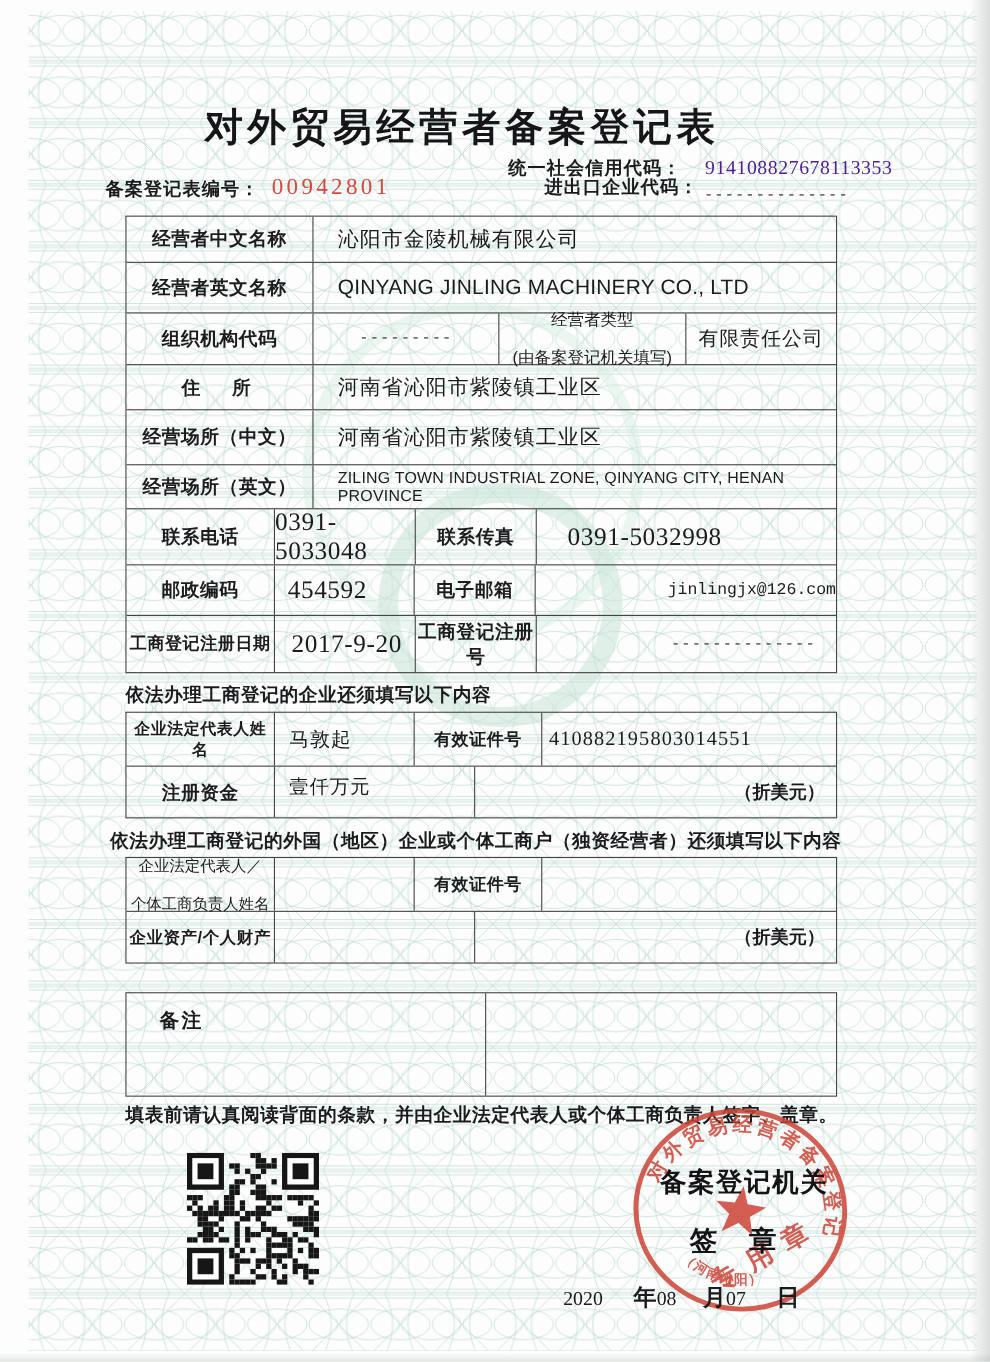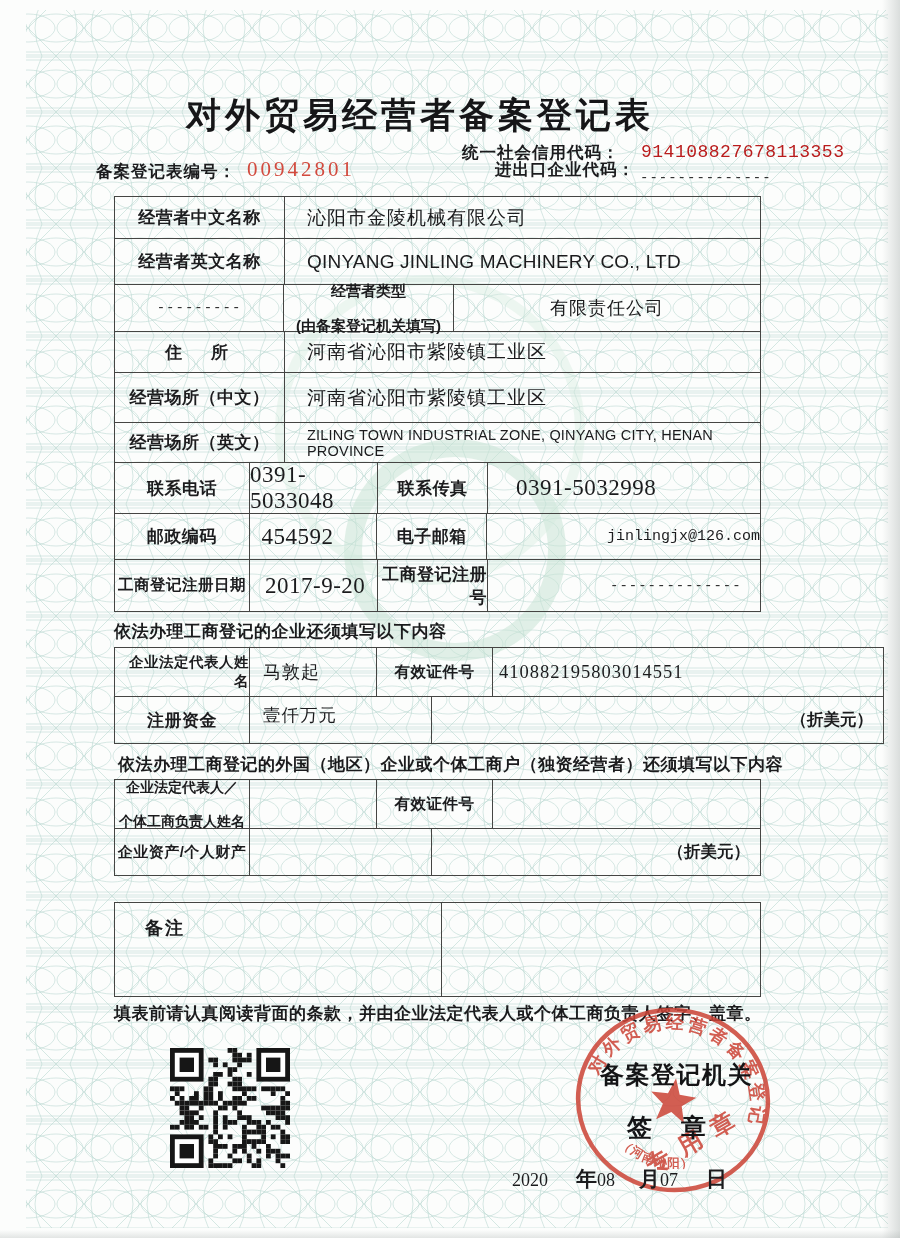--- a/index.html
+++ b/index.html
@@ -8,30 +8,30 @@
   .bg-svg{position:absolute;left:0;top:0;}
   .edge-right{position:absolute;right:0;top:0;width:18px;height:100%;
         background:linear-gradient(to right,rgba(255,255,255,0),rgba(130,140,138,0.28));}
   .edge-bottom{position:absolute;left:0;bottom:0;width:100%;height:8px;
         background:linear-gradient(to bottom,rgba(255,255,255,0),rgba(150,158,156,0.25));}
   .abs{position:absolute;}
   .title{left:20px;top:92px;width:800px;text-align:center;font-size:35px;font-weight:700;
          letter-spacing:4px;color:#161618;}
   .lblline{font-size:16.5px;font-weight:700;letter-spacing:1px;}
   .rednum{font-family:"Liberation Serif",serif;font-size:21px;letter-spacing:3px;color:#d24a3e;}
-  .serifnum{font-family:Liberation Mono, monospace;font-size:18px;letter-spacing:0.5px;color:#b91c1c;}
+  .serifnum{font-family:Liberation Serif, serif;font-size:18px;letter-spacing:0.5px;color:#4c1d95;}
   .dashes{font-family:"Liberation Mono",monospace;font-size:14px;letter-spacing:1px;color:#333;}
   .tbl{position:absolute;border:1.7px solid #454543;box-sizing:border-box;}
   .row{display:flex;border-bottom:1.4px solid #454543;box-sizing:border-box;}
   .row:last-child{border-bottom:none;}
   .cell{border-right:1.4px solid #454543;box-sizing:border-box;display:flex;
         align-items:center;justify-content:center;overflow:visible;}
   .cell:last-child{border-right:none;}
-  .lbl{font-weight:600;font-size:17px;letter-spacing:0.5px;text-align:right;color:#1c1c1e;}
-  .lbl2{font-weight:700;font-size:15px;line-height:1.3;flex-direction:column;text-align:right;gap:15px;}
+  .lbl{font-weight:600;font-size:17px;letter-spacing:0.5px;text-align:center;color:#1c1c1e;}
+  .lbl2{font-weight:400;font-size:15px;line-height:1.3;flex-direction:column;text-align:right;gap:15px;}
   .val{justify-content:flex-start;padding-left:22px;}
   .cjk{font-family:"Liberation Serif",serif;font-size:19px;letter-spacing:1px;}
   .eng{font-size:14.5px;letter-spacing:0.2px;font-weight:500;}
   .num{font-family:"Liberation Serif",serif;font-size:23px;letter-spacing:0.5px;}
   .mono{font-family:"Liberation Mono",monospace;font-size:15px;}
   .idnum{font-family:"Liberation Serif",serif;font-size:18.5px;letter-spacing:1px;padding-left:6px;}
   .noteR{justify-content:flex-end;padding-right:10px;font-size:16.5px;font-weight:600;}
   .sechead{font-size:17px;font-weight:700;letter-spacing:0.5px;}
   .remark-lbl{align-items:flex-start;justify-content:flex-start;padding:13px 0 0 30px;
         font-size:18px;font-weight:600;letter-spacing:2px;}
@@ -75,20 +75,21 @@
   <div class="tbl" style="left:114px;top:196px;width:647px">
     <div class="row" style="height:42px">
       <div class="cell lbl" style="width:170px">经营者中文名称</div>
       <div class="cell val cjk" style="flex:1">沁阳市金陵机械有限公司</div>
     </div>
     <div class="row" style="height:46px">
       <div class="cell lbl" style="width:170px">经营者英文名称</div>
       <div class="cell val eng" style="flex:1;font-size:19px">QINYANG JINLING MACHINERY CO., LTD</div>
     </div>
     <div class="row" style="height:47px">
+      <div class="cell lbl" style="width:170px">组织机构代码</div>
       <div class="cell dashes" style="width:169px">---------</div>
       <div class="cell lbl2" style="width:170px">
         <span>经营者类型</span>
         <span>(由备案登记机关填写)</span>
       </div>
       <div class="cell cjk" style="flex:1;font-size:18px">有限责任公司</div>
     </div>
     <div class="row" style="height:41px">
       <div class="cell lbl" style="width:170px;letter-spacing:6px">住　所</div>
       <div class="cell val cjk" style="flex:1">河南省沁阳市紫陵镇工业区</div>
@@ -115,35 +116,35 @@
     </div>
     <div class="row" style="height:51px">
       <div class="cell lbl" style="width:135px;font-size:15.5px">工商登记注册日期</div>
       <div class="cell num" style="width:128px;justify-content:flex-start;padding-left:15px">2017-9-20</div>
       <div class="cell lbl" style="width:110px;font-size:17px">工商登记注册号</div>
       <div class="cell dashes" style="flex:1;justify-content:flex-start;padding-left:122px">--------------</div>
     </div>
   </div>
 
   <div class="abs sechead" style="left:114px;top:620px">依法办理工商登记的企业还须填写以下内容</div>
-  <div class="tbl" style="left:114px;top:647px;width:770px">
+  <div class="tbl" style="left:114px;top:647px;width:647px">
     <div class="row" style="height:49px">
       <div class="cell lbl" style="width:135px;font-size:14.5px">企业法定代表人姓名</div>
       <div class="cell cjk" style="width:127px;justify-content:flex-start;padding-left:13px;font-size:18px">马敦起</div>
       <div class="cell lbl" style="width:116px;font-size:15.5px">有效证件号</div>
       <div class="cell idnum" style="flex:1;justify-content:flex-start">410882195803014551</div>
     </div>
     <div class="row" style="height:46px">
       <div class="cell lbl" style="width:135px">注册资金</div>
       <div class="cell cjk" style="width:182px;justify-content:flex-start;padding-left:13px;font-size:17.5px;align-items:flex-start;padding-top:6px">壹仟万元</div>
       <div class="cell noteR" style="flex:1">（折美元）</div>
     </div>
   </div>
 
-  <div class="abs sechead" style="left:118px;top:753px">依法办理工商登记的外国（地区）企业或个体工商户（独资经营者）还须填写以下内容</div>
+  <div class="abs sechead" style="left:100px;top:753px">依法办理工商登记的外国（地区）企业或个体工商户（独资经营者）还须填写以下内容</div>
   <div class="tbl" style="left:114px;top:779px;width:647px">
     <div class="row" style="height:49px">
       <div class="cell lbl2" style="width:135px;font-size:14px">
         <span>企业法定代表人／</span>
         <span>个体工商负责人姓名</span>
       </div>
       <div class="cell" style="width:127px"></div>
       <div class="cell lbl" style="width:116px;font-size:15.5px">有效证件号</div>
       <div class="cell" style="flex:1"></div>
     </div>

